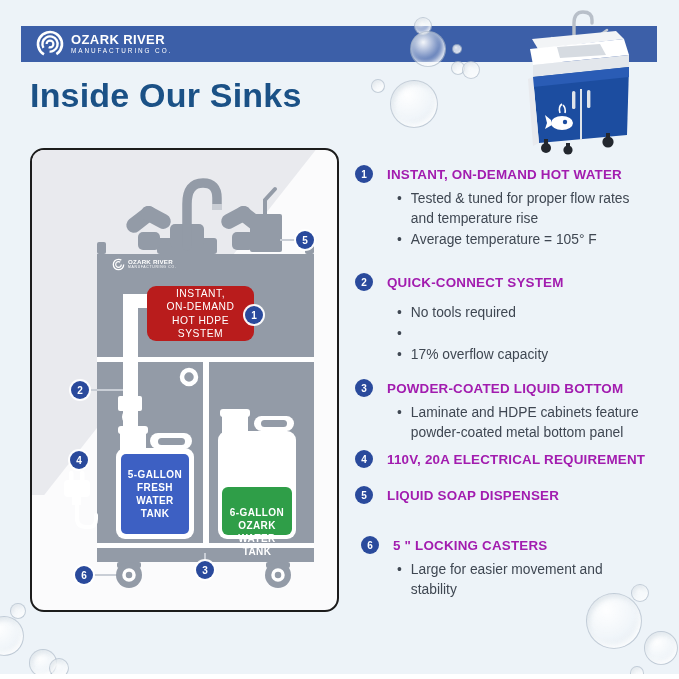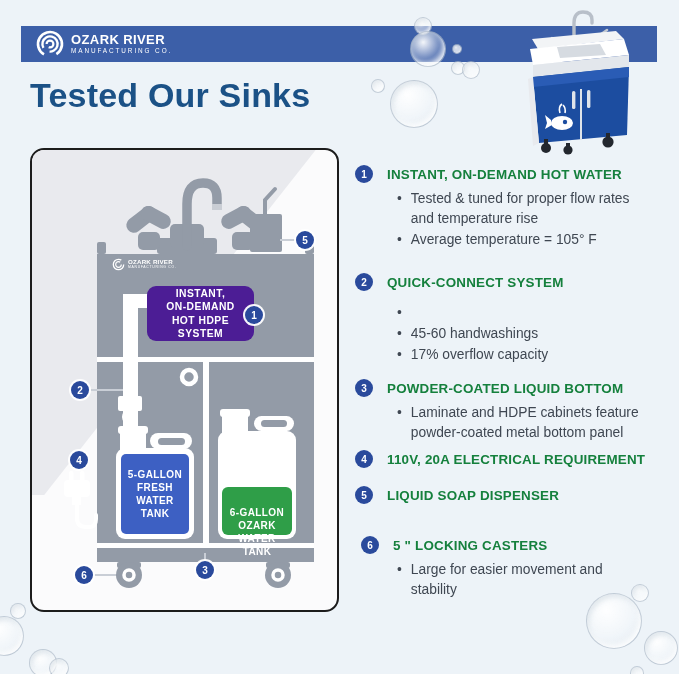--- a/index.html
+++ b/index.html
@@ -27,36 +27,36 @@
         border:2px solid #1c1c1c;border-radius:14px;}
   .card-wedge{position:absolute;inset:0;border-radius:12px;background:#e9eaee;
         clip-path:polygon(0 0,93% 0,4% 75%,0 75%);}
   .cutaway{position:absolute;left:0;top:0;}
 
   .callout{position:absolute;width:18px;height:18px;border-radius:50%;background:#2a4a9c;
            color:#fff;font-size:10px;font-weight:bold;display:flex;align-items:center;
            justify-content:center;}
   .callout.ring{box-shadow:0 0 0 2px rgba(255,255,255,.95);}
 
-  .hotbox{position:absolute;left:115px;top:136px;width:107px;height:55px;background:#4c1d95;
-          border-radius:9px;color:#fff;font-weight:bold;font-size:10.3px;line-height:1.3;
+  .hotbox{position:absolute;left:115px;top:136px;width:107px;height:55px;background:#b91c1c;
+          border-radius:9px;color:#fff;font-weight:normal;font-size:10.3px;line-height:1.3;
           letter-spacing:.5px;display:flex;align-items:center;justify-content:center;
           text-align:center;}
   .tanklabel{position:absolute;color:#fff;font-weight:bold;font-size:10px;line-height:1.3;
              letter-spacing:.4px;text-align:center;}
   .cab-logo{position:absolute;left:80px;top:108px;display:flex;align-items:center;gap:3px;color:#fff;}
   .cab-logo svg{width:13px;height:13px;}
   .cab-lg1{font-size:6.2px;font-weight:bold;letter-spacing:.2px;line-height:1;}
   .cab-lg2{font-size:3.4px;letter-spacing:.7px;line-height:1;margin-top:1px;}
 
   
   .features{position:absolute;left:355px;top:165px;width:316px;}
   .feat-head{display:flex;align-items:center;gap:14px;}
   .feat-head .callout{position:static;flex:0 0 18px;}
-  .feat-title{font-size:13.4px;font-weight:bold;color:#15803d;letter-spacing:.2px;}
+  .feat-title{font-size:13.4px;font-weight:bold;color:#a21caf;letter-spacing:.2px;}
   .bullets{margin:6px 0 0 0;padding:0 0 0 42px;list-style:none;width:248px;}
   .bullets li{display:flex;font-size:13.8px;color:#3f4752;line-height:1.45;margin:1px 0;}
   .bullets .dot{margin-right:9px;}
   .f1{margin-bottom:23px;} .f2{margin-bottom:14px;} .f2 .bullets{margin-top:12px;}
   .f3{margin-bottom:7px;} .f4{margin-bottom:18px;} .f5{margin-bottom:32px;}
   .f6 .feat-head{padding-left:6px;}
 </style>
 </head>
 <body>
 
@@ -99,21 +99,21 @@
     <g fill="#23272e">
       <rect x="42" y="136" width="4" height="7"></rect>
         <circle cx="44" cy="145" r="5"></circle>
       <rect x="104" y="130" width="4" height="7"></rect>
         <circle cx="106" cy="139" r="5.6"></circle>
       <rect x="64" y="140" width="4" height="6"></rect>
         <circle cx="66" cy="147" r="4.6"></circle>
     </g>
   </svg>
 
-  <div class="page-title">Tested Our Sinks</div>
+  <div class="page-title">Inside Our Sinks</div>
 
   <div class="bubble" style="left:414px;top:17px;width:16px;height:16px;"></div>
   <div class="bubble" style="left:410px;top:31px;width:34px;height:34px;"></div>
   <div class="bubble" style="left:452px;top:44px;width:8px;height:8px;"></div>
   <div class="bubble" style="left:451px;top:61px;width:12px;height:12px;"></div>
   <div class="bubble" style="left:462px;top:61px;width:16px;height:16px;"></div>
   <div class="bubble" style="left:371px;top:79px;width:12px;height:12px;"></div>
   <div class="bubble" style="left:390px;top:80px;width:46px;height:46px;"></div>
   <div class="bubble" style="left:631px;top:584px;width:16px;height:16px;"></div>
   <div class="bubble" style="left:586px;top:593px;width:54px;height:54px;"></div>
@@ -266,24 +266,24 @@
     </div>
 
     <div class="feat f2">
       <div class="feat-head">
         <div class="callout">2</div>
         <div class="feat-title">QUICK-CONNECT SYSTEM</div>
       </div>
       <ul class="bullets">
         <li>
             <span class="dot">•</span>
-          </li>
-        <li>
-            <span class="dot">•</span>
-            <span>45-60 handwashings</span>
+            <span>No tools required</span>
+          </li>
+        <li>
+            <span class="dot">•</span>
           </li>
         <li>
             <span class="dot">•</span>
             <span>17% overflow capacity</span>
           </li>
       </ul>
     </div>
 
     <div class="feat f3">
       <div class="feat-head">

